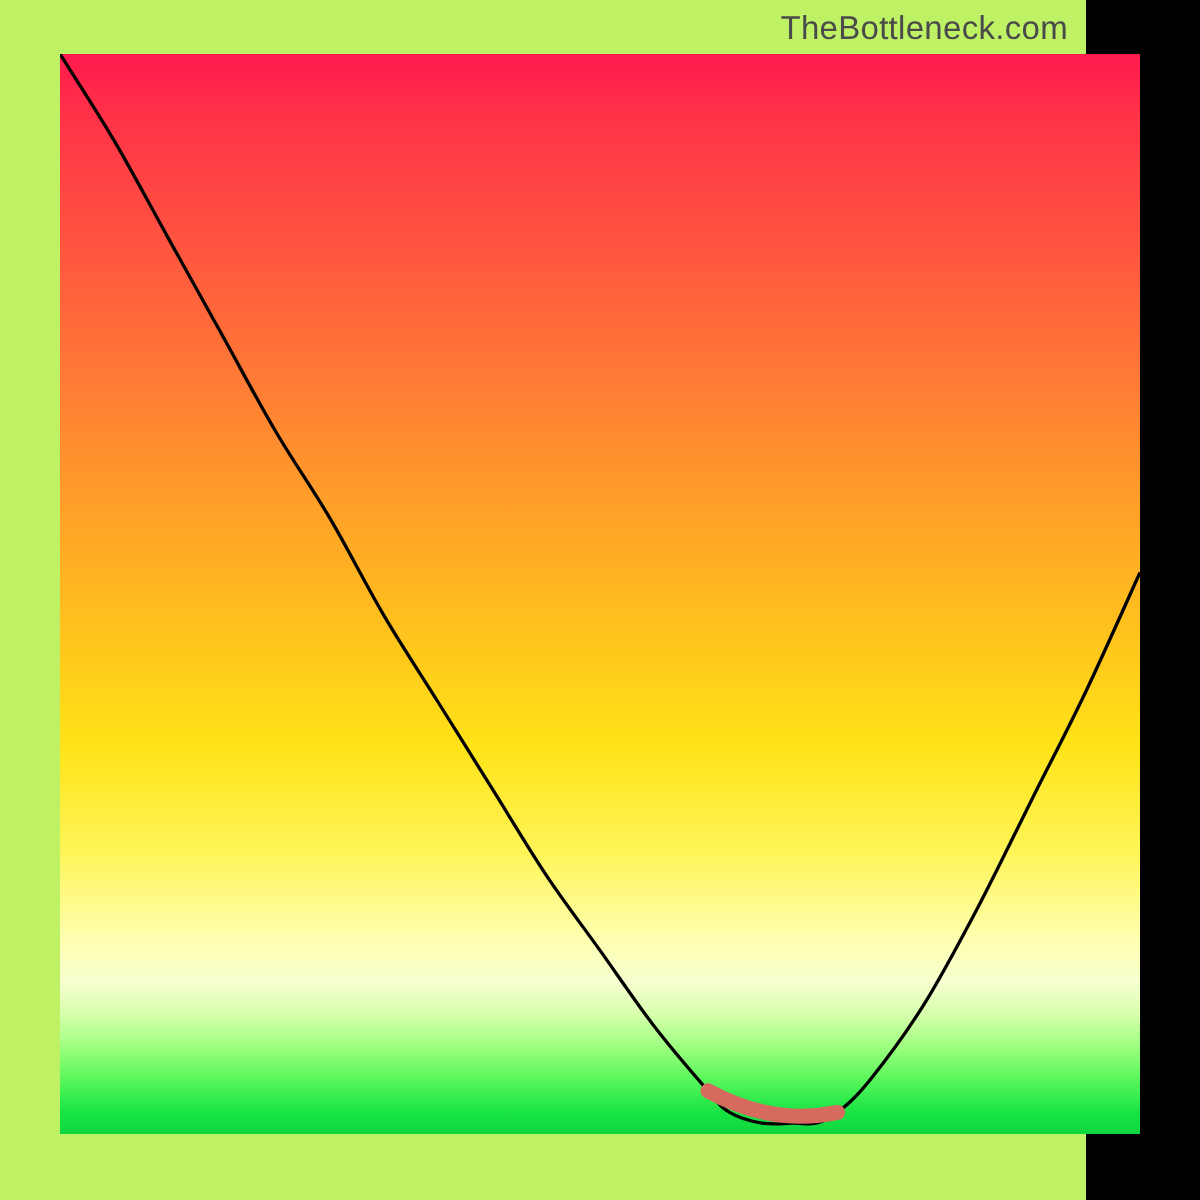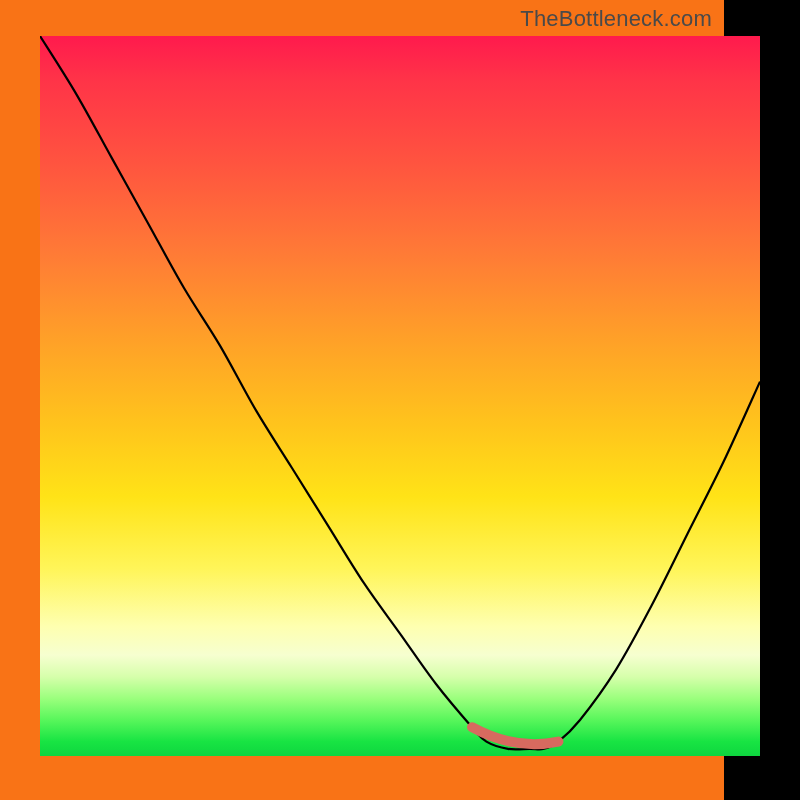--- a/index.html
+++ b/index.html
@@ -8,21 +8,21 @@
     width: 800px;
     height: 800px;
     background: #000;
     overflow: hidden;
     font-family: Arial, Helvetica, sans-serif;
   }
   .frame {
     position: relative;
     width: 724px;
     height: 800px;
-    background: #f97316;
+    background: #bef264;
   }
   .watermark {
     position: absolute;
     top: 6px;
     right: 12px;
     color: #4a4a4a;
     font-size: 22px;
     font-weight: 500;
     letter-spacing: 0.2px;
     z-index: 5;

